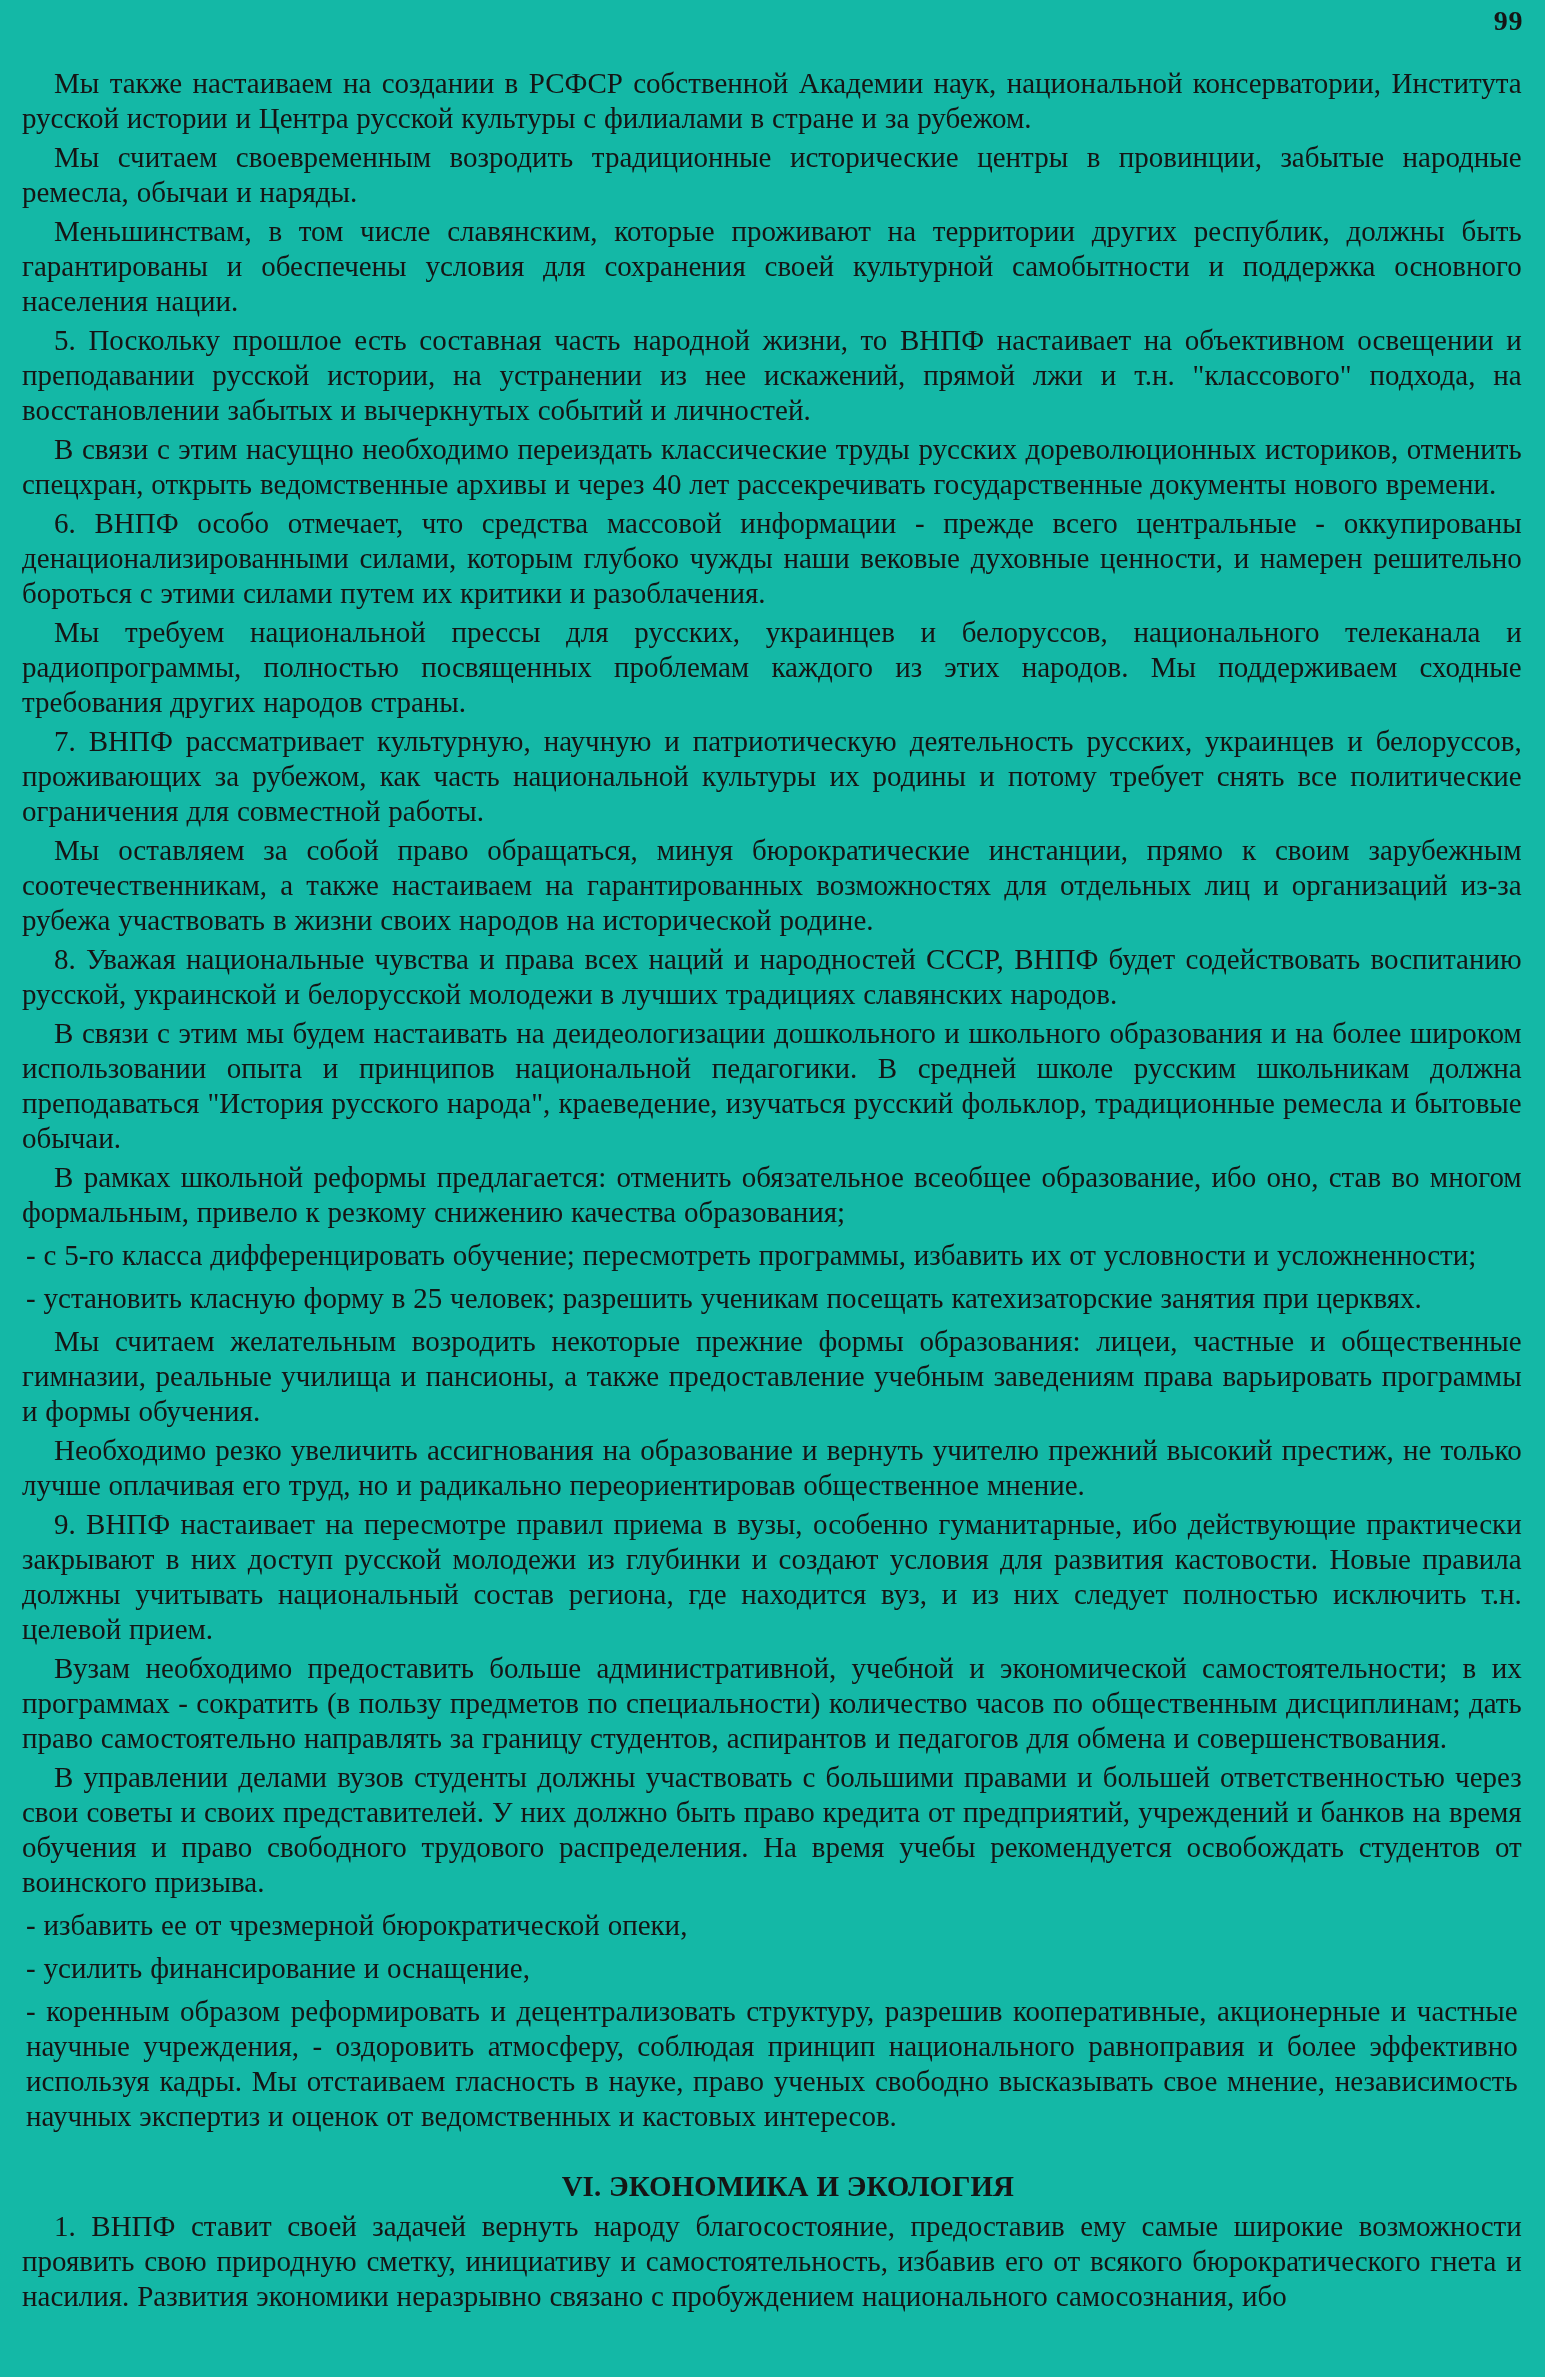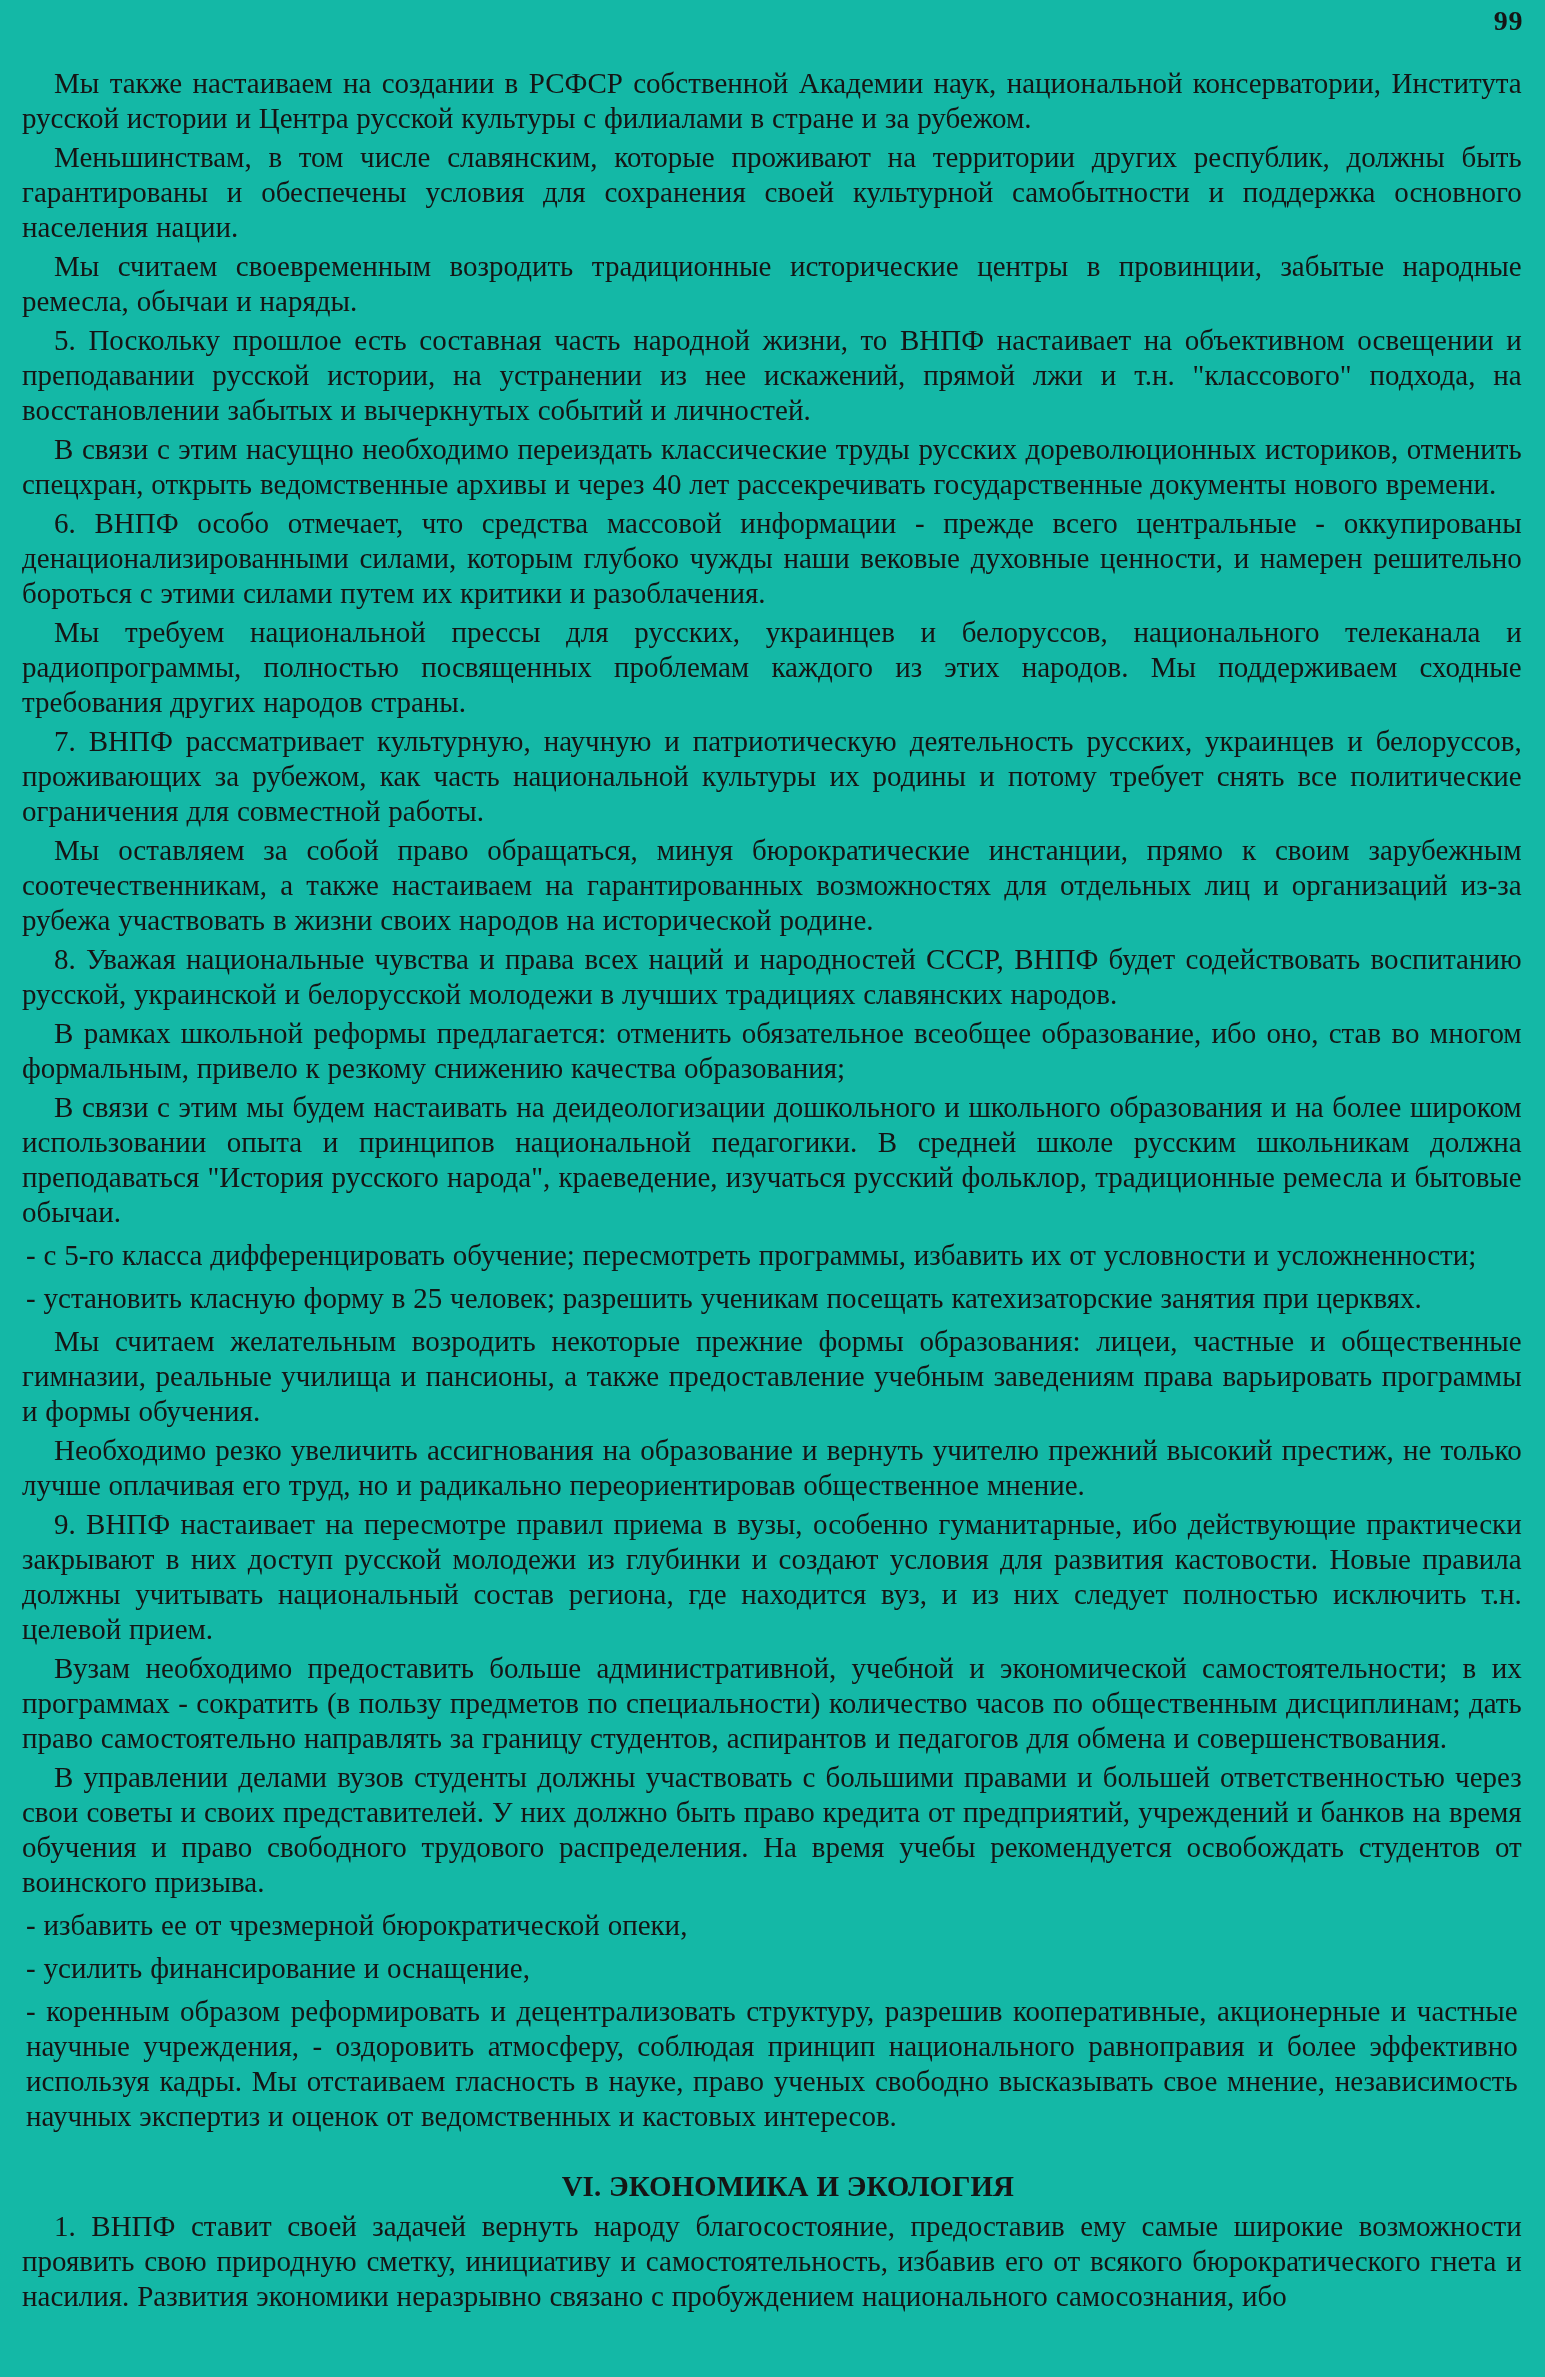--- a/index.html
+++ b/index.html
@@ -54,31 +54,31 @@
 </style>
 </head>
 <body>
 
 <div class="page">
 
   <div class="page-number">99</div>
 
   <div class="text-body">
     <p class="para">Мы также настаиваем на создании в РСФСР собственной Академии наук, национальной консерватории, Института русской истории и Центра русской культуры с филиалами в стране и за рубежом.</p>
+    <p class="para">Мы считаем своевременным возродить традиционные исторические центры в провинции, забытые народные ремесла, обычаи и наряды.</p>
     <p class="para">Меньшинствам, в том числе славянским, которые проживают на территории других республик, должны быть гарантированы и обеспечены условия для сохранения своей культурной самобытности и поддержка основного населения нации.</p>
-    <p class="para">Мы считаем своевременным возродить традиционные исторические центры в провинции, забытые народные ремесла, обычаи и наряды.</p>
     <p class="para">5. Поскольку прошлое есть составная часть народной жизни, то ВНПФ настаивает на объективном освещении и преподавании русской истории, на устранении из нее искажений, прямой лжи и т.н. "классового" подхода, на восстановлении забытых и вычеркнутых событий и личностей.</p>
     <p class="para">В связи с этим насущно необходимо переиздать классические труды русских дореволюционных историков, отменить спецхран, открыть ведомственные архивы и через 40 лет рассекречивать государственные документы нового времени.</p>
     <p class="para">6. ВНПФ особо отмечает, что средства массовой информации - прежде всего центральные - оккупированы денационализированными силами, которым глубоко чужды наши вековые духовные ценности, и намерен решительно бороться с этими силами путем их критики и разоблачения.</p>
     <p class="para">Мы требуем национальной прессы для русских, украинцев и белоруссов, национального телеканала и радиопрограммы, полностью посвященных проблемам каждого из этих народов. Мы поддерживаем сходные требования других народов страны.</p>
     <p class="para">7. ВНПФ рассматривает культурную, научную и патриотическую деятельность русских, украинцев и белоруссов, проживающих за рубежом, как часть национальной культуры их родины и потому требует снять все политические ограничения для совместной работы.</p>
     <p class="para">Мы оставляем за собой право обращаться, минуя бюрократические инстанции, прямо к своим зарубежным соотечественникам, а также настаиваем на гарантированных возможностях для отдельных лиц и организаций из-за рубежа участвовать в жизни своих народов на исторической родине.</p>
     <p class="para">8. Уважая национальные чувства и права всех наций и народностей СССР, ВНПФ будет содействовать воспитанию русской, украинской и белорусской молодежи в лучших традициях славянских народов.</p>
+    <p class="para">В связи с этим мы будем настаивать на деидеологизации дошкольного и школьного образования и на более широком использовании опыта и принципов национальной педагогики. В средней школе русским школьникам должна преподаваться "История русского народа", краеведение, изучаться русский фольклор, традиционные ремесла и бытовые обычаи.</p>
     <p class="para">В рамках школьной реформы предлагается: отменить обязательное всеобщее образование, ибо оно, став во многом формальным, привело к резкому снижению качества образования;</p>
-    <p class="para">В связи с этим мы будем настаивать на деидеологизации дошкольного и школьного образования и на более широком использовании опыта и принципов национальной педагогики. В средней школе русским школьникам должна преподаваться "История русского народа", краеведение, изучаться русский фольклор, традиционные ремесла и бытовые обычаи.</p>
     <p class="list">- с 5-го класса дифференцировать обучение; пересмотреть программы, избавить их от условности и усложненности;</p>
     <p class="list">- установить класную форму в 25 человек; разрешить ученикам посещать катехизаторские занятия при церквях.</p>
     <p class="para">Мы считаем желательным возродить некоторые прежние формы образования: лицеи, частные и общественные гимназии, реальные училища и пансионы, а также предоставление учебным заведениям права варьировать программы и формы обучения.</p>
     <p class="para">Необходимо резко увеличить ассигнования на образование и вернуть учителю прежний высокий престиж, не только лучше оплачивая его труд, но и радикально переориентировав общественное мнение.</p>
     <p class="para">9. ВНПФ настаивает на пересмотре правил приема в вузы, особенно гуманитарные, ибо действующие практически закрывают в них доступ русской молодежи из глубинки и создают условия для развития кастовости. Новые правила должны учитывать национальный состав региона, где находится вуз, и из них следует полностью исключить т.н. целевой прием.</p>
     <p class="para">Вузам необходимо предоставить больше административной, учебной и экономической самостоятельности; в их программах - сократить (в пользу предметов по специальности) количество часов по общественным дисциплинам; дать право самостоятельно направлять за границу студентов, аспирантов и педагогов для обмена и совершенствования.</p>
     <p class="para">В управлении делами вузов студенты должны участвовать с большими правами и большей ответственностью через свои советы и своих представителей. У них должно быть право кредита от предприятий, учреждений и банков на время обучения и право свободного трудового распределения. На время учебы рекомендуется освобождать студентов от воинского призыва.</p>
     <p class="list">- избавить ее от чрезмерной бюрократической опеки,</p>
     <p class="list">- усилить финансирование и оснащение,</p>
     <p class="list">- коренным образом реформировать и децентрализовать структуру, разрешив кооперативные, акционерные и частные научные учреждения, - оздоровить атмосферу, соблюдая принцип национального равноправия и более эффективно используя кадры. Мы отстаиваем гласность в науке, право ученых свободно высказывать свое мнение, независимость научных экспертиз и оценок от ведомственных и кастовых интересов.</p>

